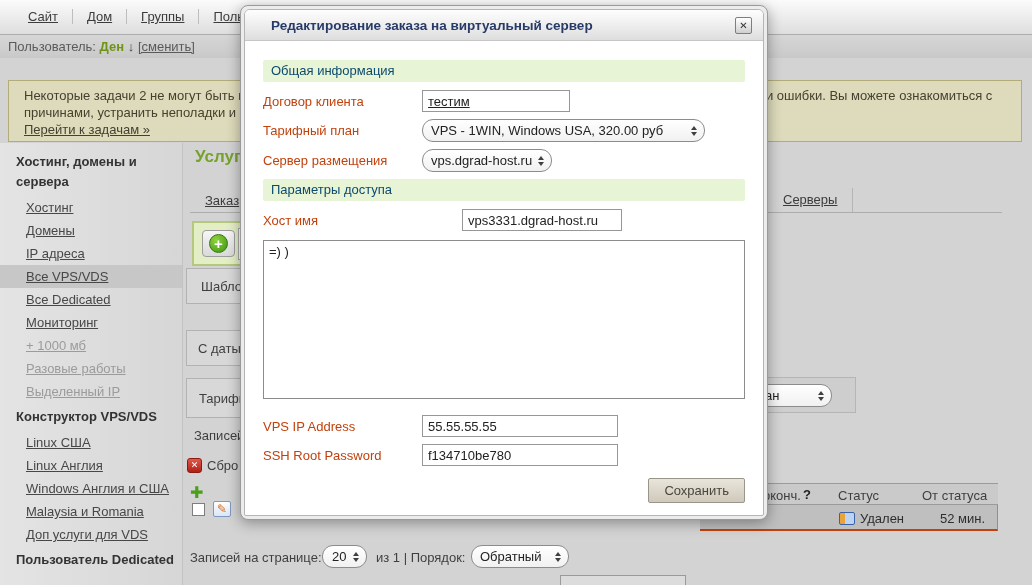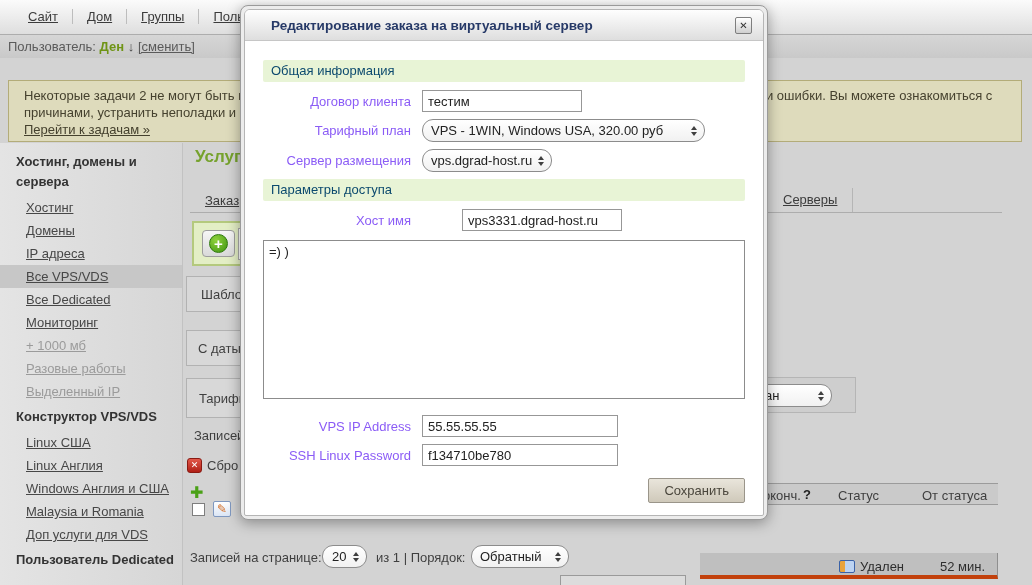--- a/index.html
+++ b/index.html
@@ -63,21 +63,21 @@
   .checkbox { width:13px; height:13px; background:#fff; border:1px solid #7e7e7e; cursor:pointer; }
   .edit-icon { width:18px; height:16px; background:linear-gradient(#ffffff,#dce6f5); border:1px solid #7f98c0;
                border-radius:2px; color:#d2691e; font-size:12px; text-align:center; line-height:14px; cursor:pointer; }
   .status-icon { width:16px; height:13px; border-radius:2px; border:1px solid #3a62a8;
                  background:linear-gradient(to right,#e8a33d 0 5px,#bcd3f2 5px); }
 
   
   .tbl-head { left:700px; top:483px; width:298px; height:22px; background:#cacaca;
               border-top:1px solid #9b9b9b; border-bottom:1px solid #9b9b9b; color:#3f3f3f; }
   .tbl-row { left:700px; top:505px; width:298px; height:26px; background:#bfbfbf;
-             border-bottom:4px solid #c2410c; border-right:1px solid #8f8f8f;margin-top:48px; }
+             border-bottom:2px solid #c2410c; border-right:1px solid #8f8f8f; }
   .tbl-head span, .tbl-row span { position:absolute; white-space:nowrap; }
 
   
   .pager-text { color:#3f3f3f; }
 
   
   .sel { position:absolute; background:linear-gradient(#ffffff,#f1f1f1); border:1px solid #8c8c8c;
          border-radius:11px; height:23px; line-height:21px; padding:0 22px 0 8px; color:#222;
          white-space:nowrap; overflow:hidden; cursor:pointer; }
   .spin { position:absolute; right:7px; top:50%; transform:translateY(-50%);
@@ -96,21 +96,21 @@
   .modal-title { position:relative; height:31px; background:linear-gradient(#fefefe,#dedede);
                  border-bottom:1px solid #c6c6c6; display:flex; align-items:center; padding-left:26px; }
   .modal-title h1 { font-size:13.5px; color:#273a68; }
   .modal-close { position:absolute; right:11px; top:7px; width:17px; height:17px;
                  background:linear-gradient(#ffffff,#cfcfcf); border:1px solid #7e7e7e; border-radius:2px;
                  font-size:10px; color:#333; text-align:center; line-height:15px; cursor:pointer; }
   .modal-body { padding:13px 18px 12px 18px; }
   .msection { background:#e8f4d6; color:#0c4a6e; padding:3px 8px; margin:6px 0 8px 0;
               border-radius:2px; line-height:16px; }
   .mrow { display:flex; align-items:center; margin:7px 0; }
-  .mrow .mlabel { width:148px; text-align:right; margin-right:11px; color:#8b5cf6; flex:none; }
+  .mrow .mlabel { width:148px; text-align:left; margin-right:11px; color:#c2410c; flex:none; }
   .mrow .sel { position:relative; display:inline-block; }
   .note-area { width:100%; height:159px; border:1px solid #8c8c8c; font:13px "Liberation Sans","DejaVu Sans",sans-serif;
                padding:3px 5px; resize:none; color:#222; margin:2px 0 6px 0; }
   .save-row { text-align:right; margin-top:12px; }
   .save-btn { font:13px "Liberation Sans","DejaVu Sans",sans-serif; color:#4a463c;
               background:linear-gradient(#e9e5db,#cfc9ba); border:1px solid #9a958a; border-radius:2px;
               padding:4px 15px; cursor:pointer; }
 
   .part-box { left:560px; top:575px; width:126px; height:10px; background:#dcdcdc;
               border:1px solid #9a9a9a; border-bottom:none; }
@@ -173,21 +173,21 @@
     <span class="tab">Серверы</span>
   </div>
 
   <div class="abs plus-box">
     <div class="btn-sq" style="left:8px; top:7px; width:33px; height:27px;">
       <span class="plus-circle">+</span>
     </div>
   </div>
   <div class="abs" style="left:238px; top:228px; width:10px; height:32px; background:#fff; border:1px solid #aaa; padding:6px 0 0 3px; color:#3f3f3f;">Д</div>
 
-  <div class="gray-btn" style="left:186px; top:276px; width:58px; height:36px;">
+  <div class="gray-btn" style="left:186px; top:268px; width:58px; height:36px;">
     <span>Шабло</span>
   </div>
   <div class="gray-btn" style="left:186px; top:330px; width:58px; height:36px; padding-left:11px;">
     <span>С даты</span>
   </div>
   <div class="gray-btn" style="left:186px; top:378px; width:58px; height:40px; padding-left:12px;">
     <span>Тарифн</span>
   </div>
 
   <span class="abs pager-text" style="left:194px; top:428px;">Записей</span>
@@ -250,21 +250,21 @@
       <div class="modal-title">
         <h1>Редактирование заказа на виртуальный сервер</h1>
         <span class="modal-close">✕</span>
       </div>
       <div class="modal-body">
 
         <div class="msection">Общая информация</div>
 
         <div class="mrow">
           <span class="mlabel">Договор клиента</span>
-          <input class="inp" style="width: 160px;" value="тестим">
+          <input class="inp" style="width: 148px; text-decoration: underline;" value="тестим">
         </div>
 
         <div class="mrow">
           <span class="mlabel">Тарифный план</span>
           <div class="sel" style="width:283px;">
             <span>VPS - 1WIN, Windows USA, 320.00 руб</span>
             <span class="spin">
                 <b class="u"></b>
                 <b class="d"></b>
               </span>
@@ -291,21 +291,21 @@
 
 
         <textarea class="note-area" style="">=) )</textarea>
 
         <div class="mrow">
           <span class="mlabel">VPS IP Address</span>
           <input class="inp" style="width: 196px;" value="55.55.55.55">
         </div>
 
         <div class="mrow">
-          <span class="mlabel">SSH Linux Password</span>
+          <span class="mlabel">SSH Root Password</span>
           <input class="inp" style="width: 196px;" value="f134710be780">
         </div>
 
         <div class="save-row">
           <button class="save-btn">Сохранить</button>
         </div>
 
       </div>
     </div>
   </div>

